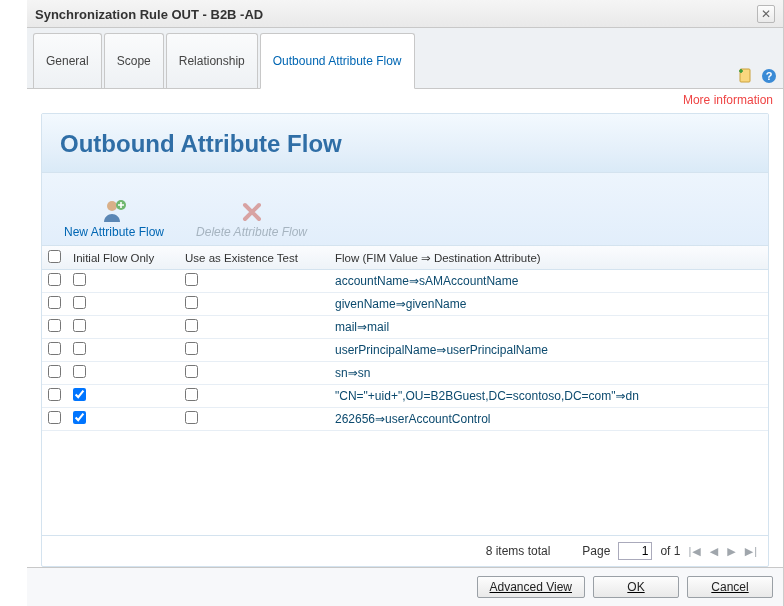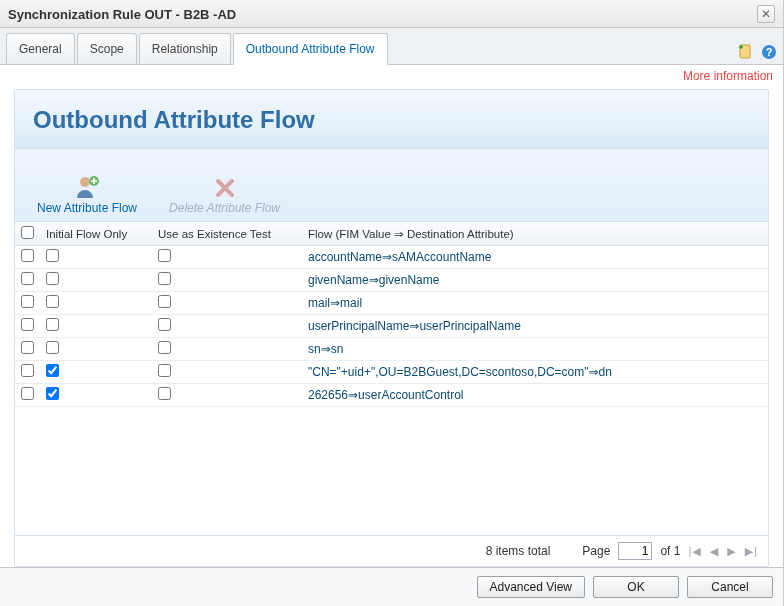--- a/index.html
+++ b/index.html
@@ -5,42 +5,42 @@
   * { box-sizing: border-box; margin: 0; padding: 0; }
   body {
     font-family: "Segoe UI", Tahoma, Arial, sans-serif;
     font-size: 12px;
     background: #fff;
     width: 784px;
     height: 606px;
     overflow: hidden;
     border-right: 1px solid #ccc;
   }
-  .dialog { display: flex; flex-direction: column; height: 100%; }
+  .dialog { display: flex; flex-direction: column; height: 100%; margin-left: 27px; }
   .titlebar {
     background: linear-gradient(#f5f5f5,#e9e9e9);
     border-bottom: 1px solid #c8c8c8;
     padding: 5px 8px 4px 8px;
     display: flex; align-items: center; justify-content: space-between;
   }
   .titlebar .title { font-size: 13px; font-weight: 600; color: #333; }
   .closebtn {
     width: 18px; height: 18px; border:1px solid #b8b8b8; border-radius:2px;
     background: linear-gradient(#fdfdfd,#eaeaea);
     display:flex; align-items:center; justify-content:center;
     cursor:pointer; color:#666; font-size:12px; line-height:1;
   }
   .tabrow {
     display:flex; align-items:flex-end; gap:0;
     background:#eef1f4; border-bottom:1px solid #c8c8c8;
     padding: 4px 6px 0 6px; position:relative;
   }
   .tab {
     border:1px solid #c8c8c8; border-bottom:none;
-    padding:8px 12px; font-size:12px; color:#444;
+    padding:20px 12px; font-size:12px; color:#444;
     background:linear-gradient(#fafbfc,#eef1f4);
     margin-right:2px; border-radius:3px 3px 0 0; cursor:pointer;
   }
   .tab.active {
     background:#fff; color:#0066b3; border-bottom:1px solid #fff;
     position:relative; top:1px;
   }
   .tabrow .tabicons { margin-left:auto; display:flex; gap:8px; align-items:center; padding-bottom:4px; }
   .ico { display:inline-flex; cursor:pointer; }
   .moreinfo { text-align:right; padding:4px 10px 0 0; }
@@ -87,21 +87,21 @@
     display:flex; justify-content:flex-end; align-items:center; gap:8px;
     font-size:12px; color:#333;
   }
   .pager input.pg {
     width:34px; text-align:right; border:1px solid #aab;
     padding:1px 3px; font-size:12px;
   }
   .pager .nav { color:#a0a6ac; font-size:11px; letter-spacing:1px; cursor:default; }
   .footer {
     border-top:1px solid #c8c8c8; background:#f7f8fa;
-    padding:8px 10px; display:flex; justify-content:flex-end; gap:8px;
+    padding:8px 10px; display:flex; justify-content:flex-end; gap:8px;text-decoration:underline;
   }
   .btn {
     min-width:86px; padding:3px 12px;
     border:1px solid #9aa0a6; border-radius:2px;
     background:linear-gradient(#fdfdfd,#e9e9e9);
     cursor:pointer; font-size:12px; color:#222;
   }
 </style>
 </head>
 <body>

